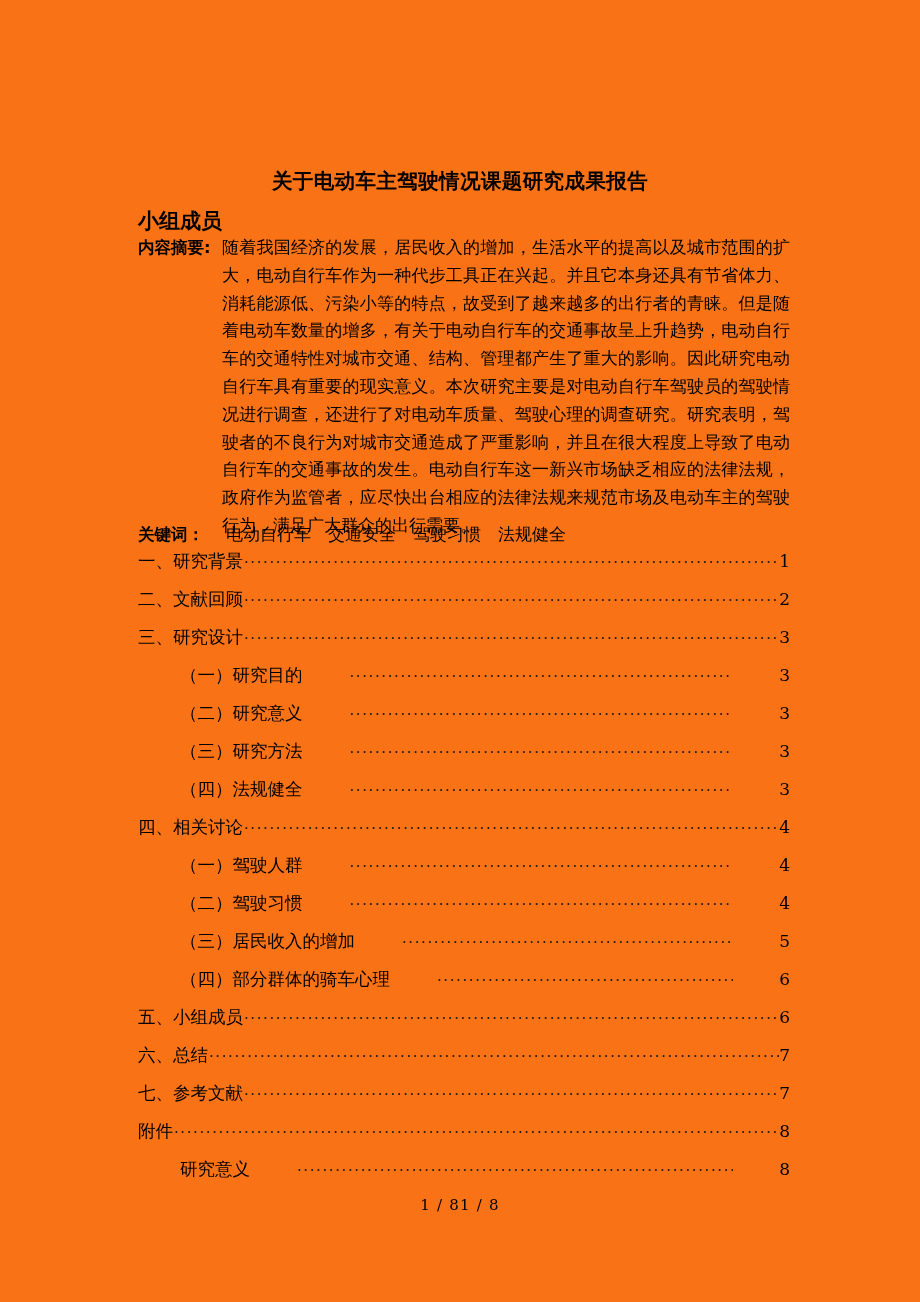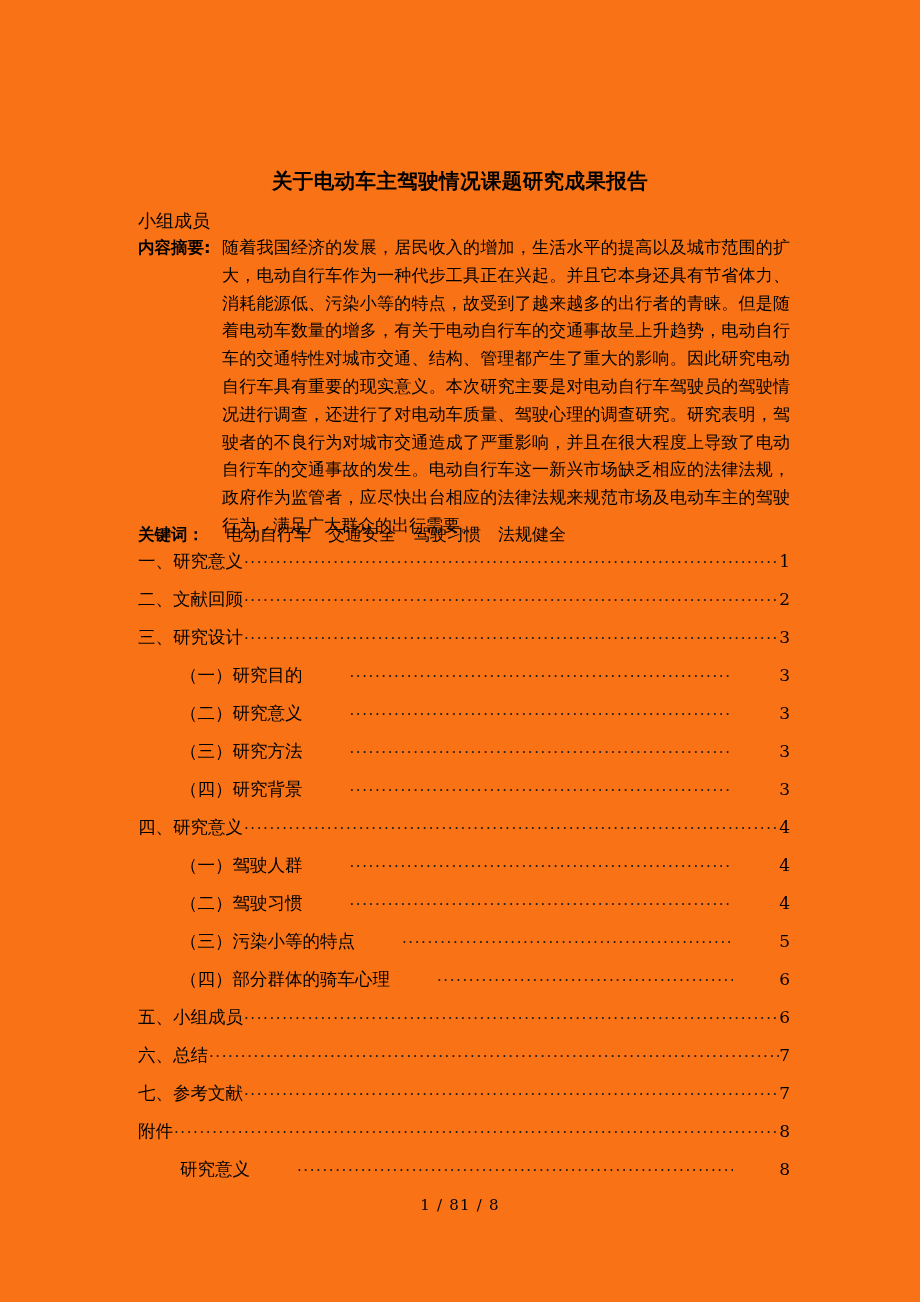--- a/index.html
+++ b/index.html
@@ -36,22 +36,22 @@
 
   
   .abstract-block {
     position: absolute;
     left: 138px;
     top: 208px;
     width: 652px;
   }
   .members-line {
     font-family: "DejaVu Sans", "Liberation Sans", sans-serif;
-    font-weight: normal;
-    font-size: 18px;
+    font-weight: bold;
+    font-size: 21px;
     line-height: 26px;
   }
   .abstract-row {
     position: relative;
     margin-top: 0px;
   }
   .abstract-label {
     position: absolute;
     left: 0;
     top: 0;
@@ -165,21 +165,21 @@
       <div class="abstract-body">随着我国经济的发展，居民收入的增加，生活水平的提高以及城市范围的扩大，电动自行车作为一种代步工具正在兴起。并且它本身还具有节省体力、消耗能源低、污染小等的特点，故受到了越来越多的出行者的青睐。但是随着电动车数量的增多，有关于电动自行车的交通事故呈上升趋势，电动自行车的交通特性对城市交通、结构、管理都产生了重大的影响。因此研究电动自行车具有重要的现实意义。本次研究主要是对电动自行车驾驶员的驾驶情况进行调查，还进行了对电动车质量、驾驶心理的调查研究。研究表明，驾驶者的不良行为对城市交通造成了严重影响，并且在很大程度上导致了电动自行车的交通事故的发生。电动自行车这一新兴市场缺乏相应的法律法规，政府作为监管者，应尽快出台相应的法律法规来规范市场及电动车主的驾驶行为，满足广大群众的出行需要。</div>
     </div>
   </div>
 
   <div class="keywords-row">
     <span class="keywords-label">关键词：</span><span class="keywords-items"><span class="kw">电动自行车</span><span class="kw">交通安全</span><span class="kw">驾驶习惯</span><span class="kw">法规健全</span></span>
   </div>
 
   <div class="toc">
       <div class="toc-entry">
-        <span class="toc-label">一、研究意义</span>
+        <span class="toc-label">一、研究背景</span>
         <span class="toc-leader"></span>
         <span class="toc-page">1</span>
       </div>
       <div class="toc-entry">
         <span class="toc-label">二、文献回顾</span>
         <span class="toc-leader"></span>
         <span class="toc-page">2</span>
       </div>
       <div class="toc-entry">
         <span class="toc-label">三、研究设计</span>
@@ -195,41 +195,41 @@
         <span class="toc-label">（二）研究意义</span>
         <span class="toc-leader"></span>
         <span class="toc-page">3</span>
       </div>
       <div class="toc-entry level-2">
         <span class="toc-label">（三）研究方法</span>
         <span class="toc-leader"></span>
         <span class="toc-page">3</span>
       </div>
       <div class="toc-entry level-2">
-        <span class="toc-label">（四）研究背景</span>
-        <span class="toc-leader"></span>
-        <span class="toc-page">3</span>
-      </div>
-      <div class="toc-entry">
-        <span class="toc-label">四、研究意义</span>
+        <span class="toc-label">（四）法规健全</span>
+        <span class="toc-leader"></span>
+        <span class="toc-page">3</span>
+      </div>
+      <div class="toc-entry">
+        <span class="toc-label">四、相关讨论</span>
         <span class="toc-leader"></span>
         <span class="toc-page">4</span>
       </div>
       <div class="toc-entry level-2">
         <span class="toc-label">（一）驾驶人群</span>
         <span class="toc-leader"></span>
         <span class="toc-page">4</span>
       </div>
       <div class="toc-entry level-2">
         <span class="toc-label">（二）驾驶习惯</span>
         <span class="toc-leader"></span>
         <span class="toc-page">4</span>
       </div>
       <div class="toc-entry level-2">
-        <span class="toc-label">（三）污染小等的特点</span>
+        <span class="toc-label">（三）居民收入的增加</span>
         <span class="toc-leader"></span>
         <span class="toc-page">5</span>
       </div>
       <div class="toc-entry level-2">
         <span class="toc-label">（四）部分群体的骑车心理</span>
         <span class="toc-leader"></span>
         <span class="toc-page">6</span>
       </div>
       <div class="toc-entry">
         <span class="toc-label">五、小组成员</span>

